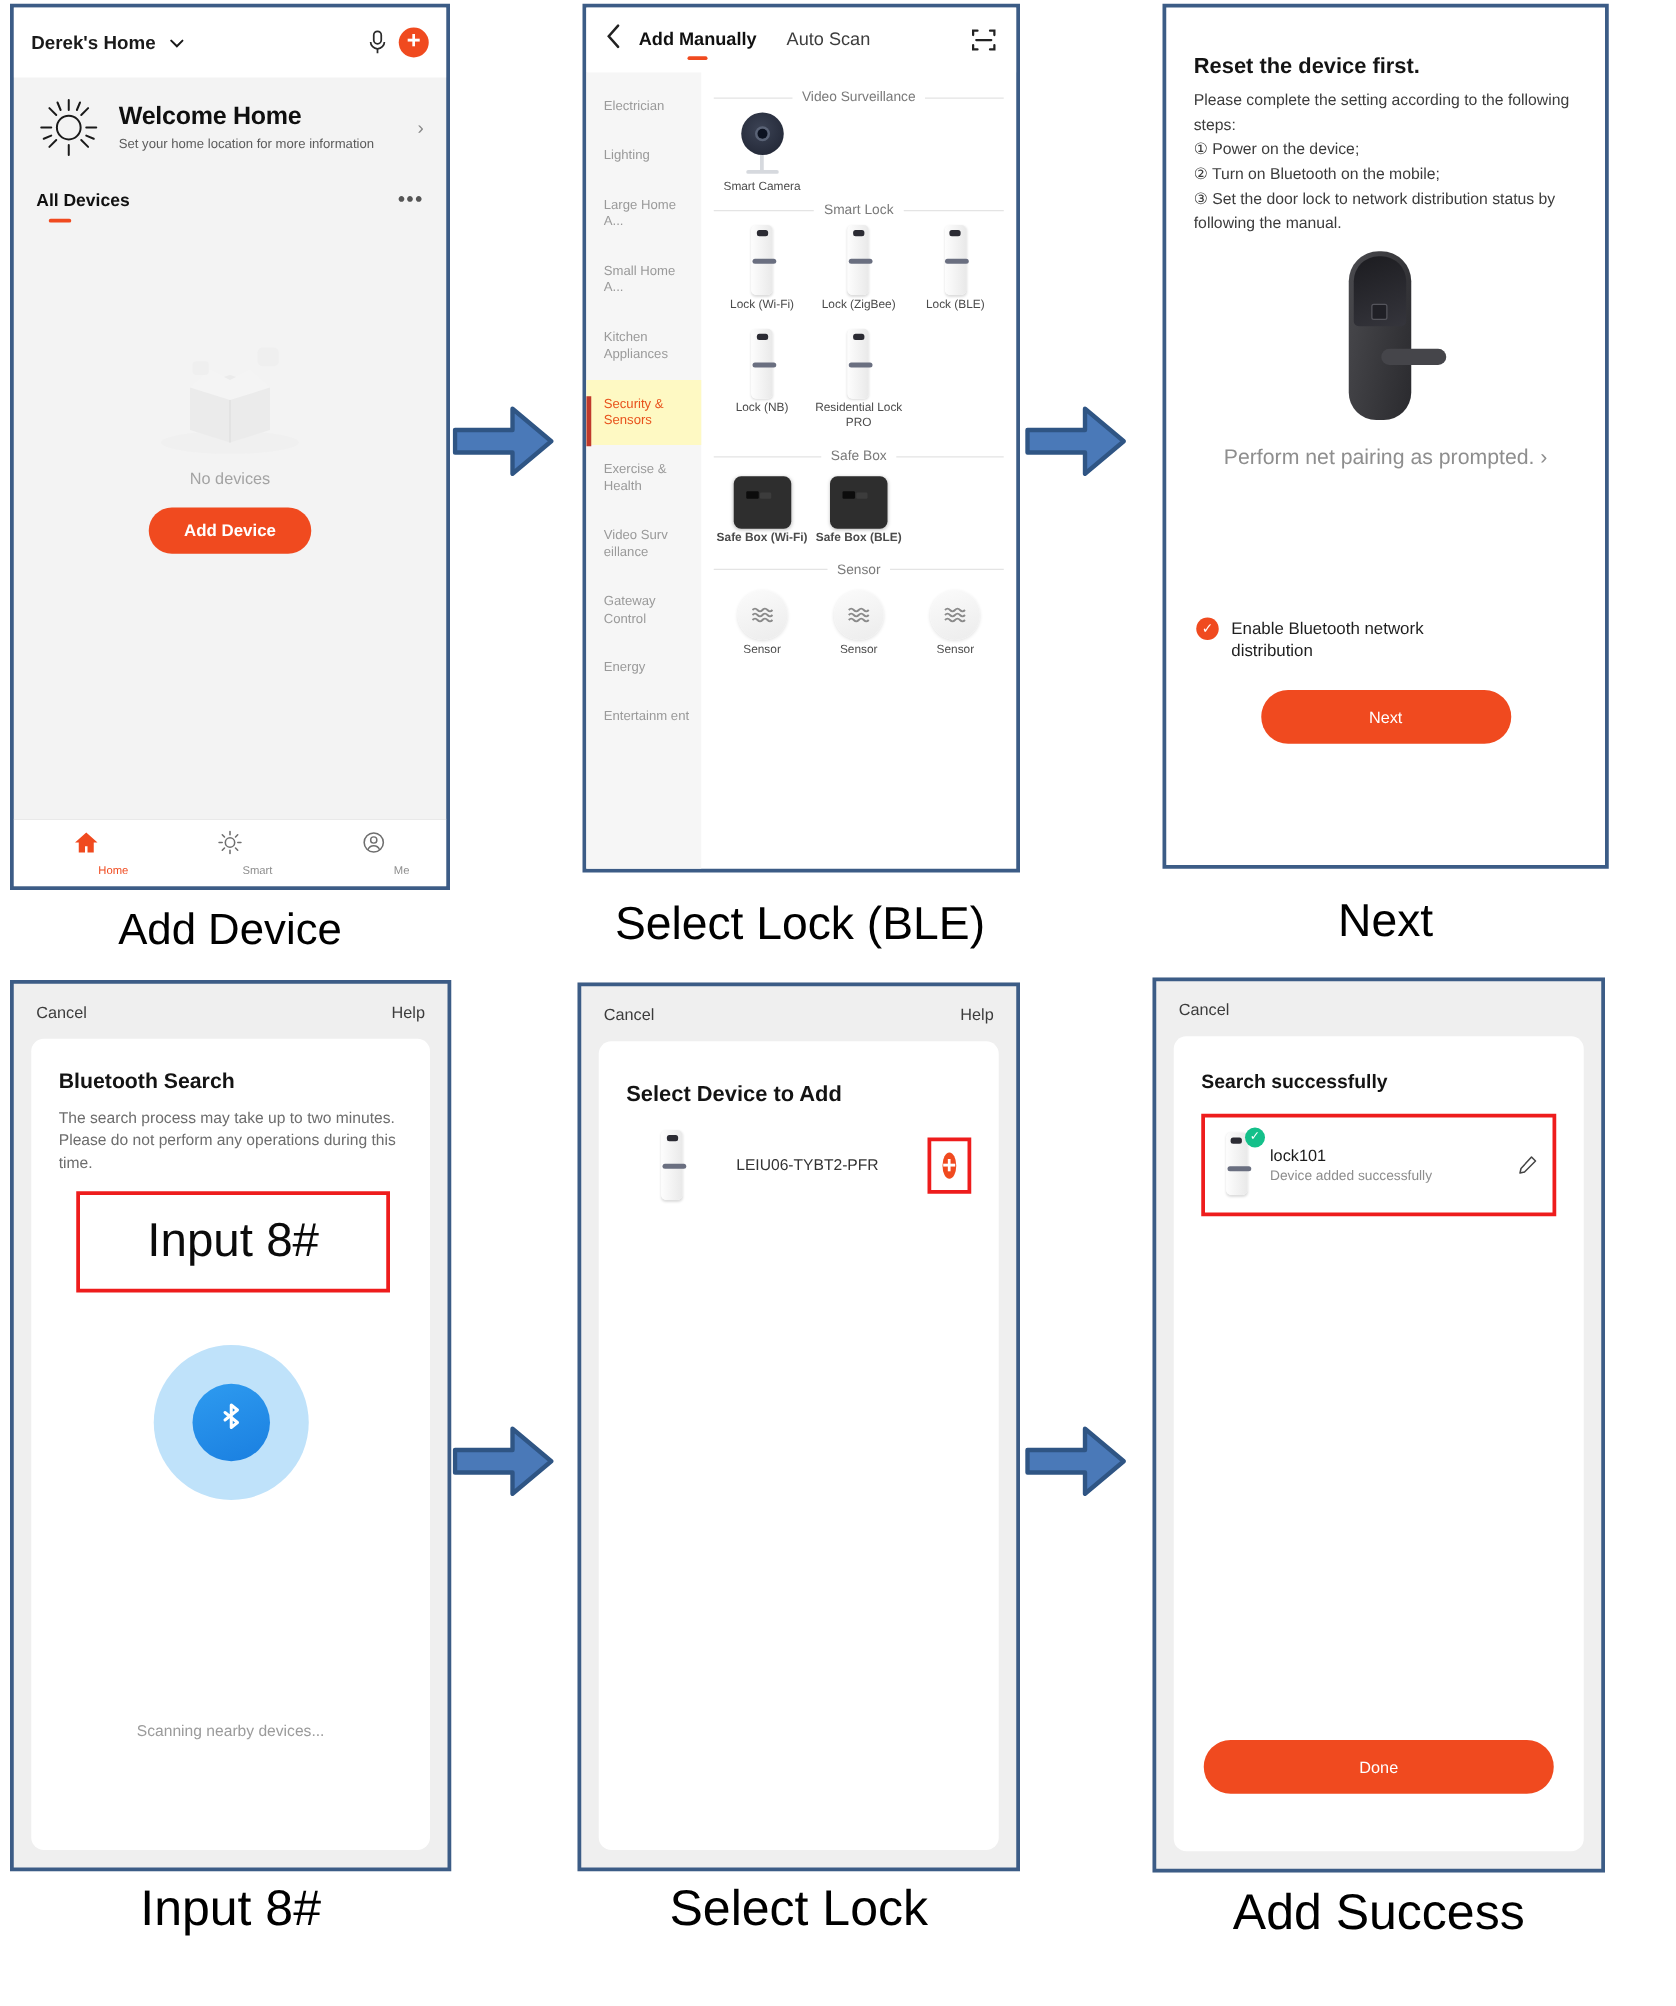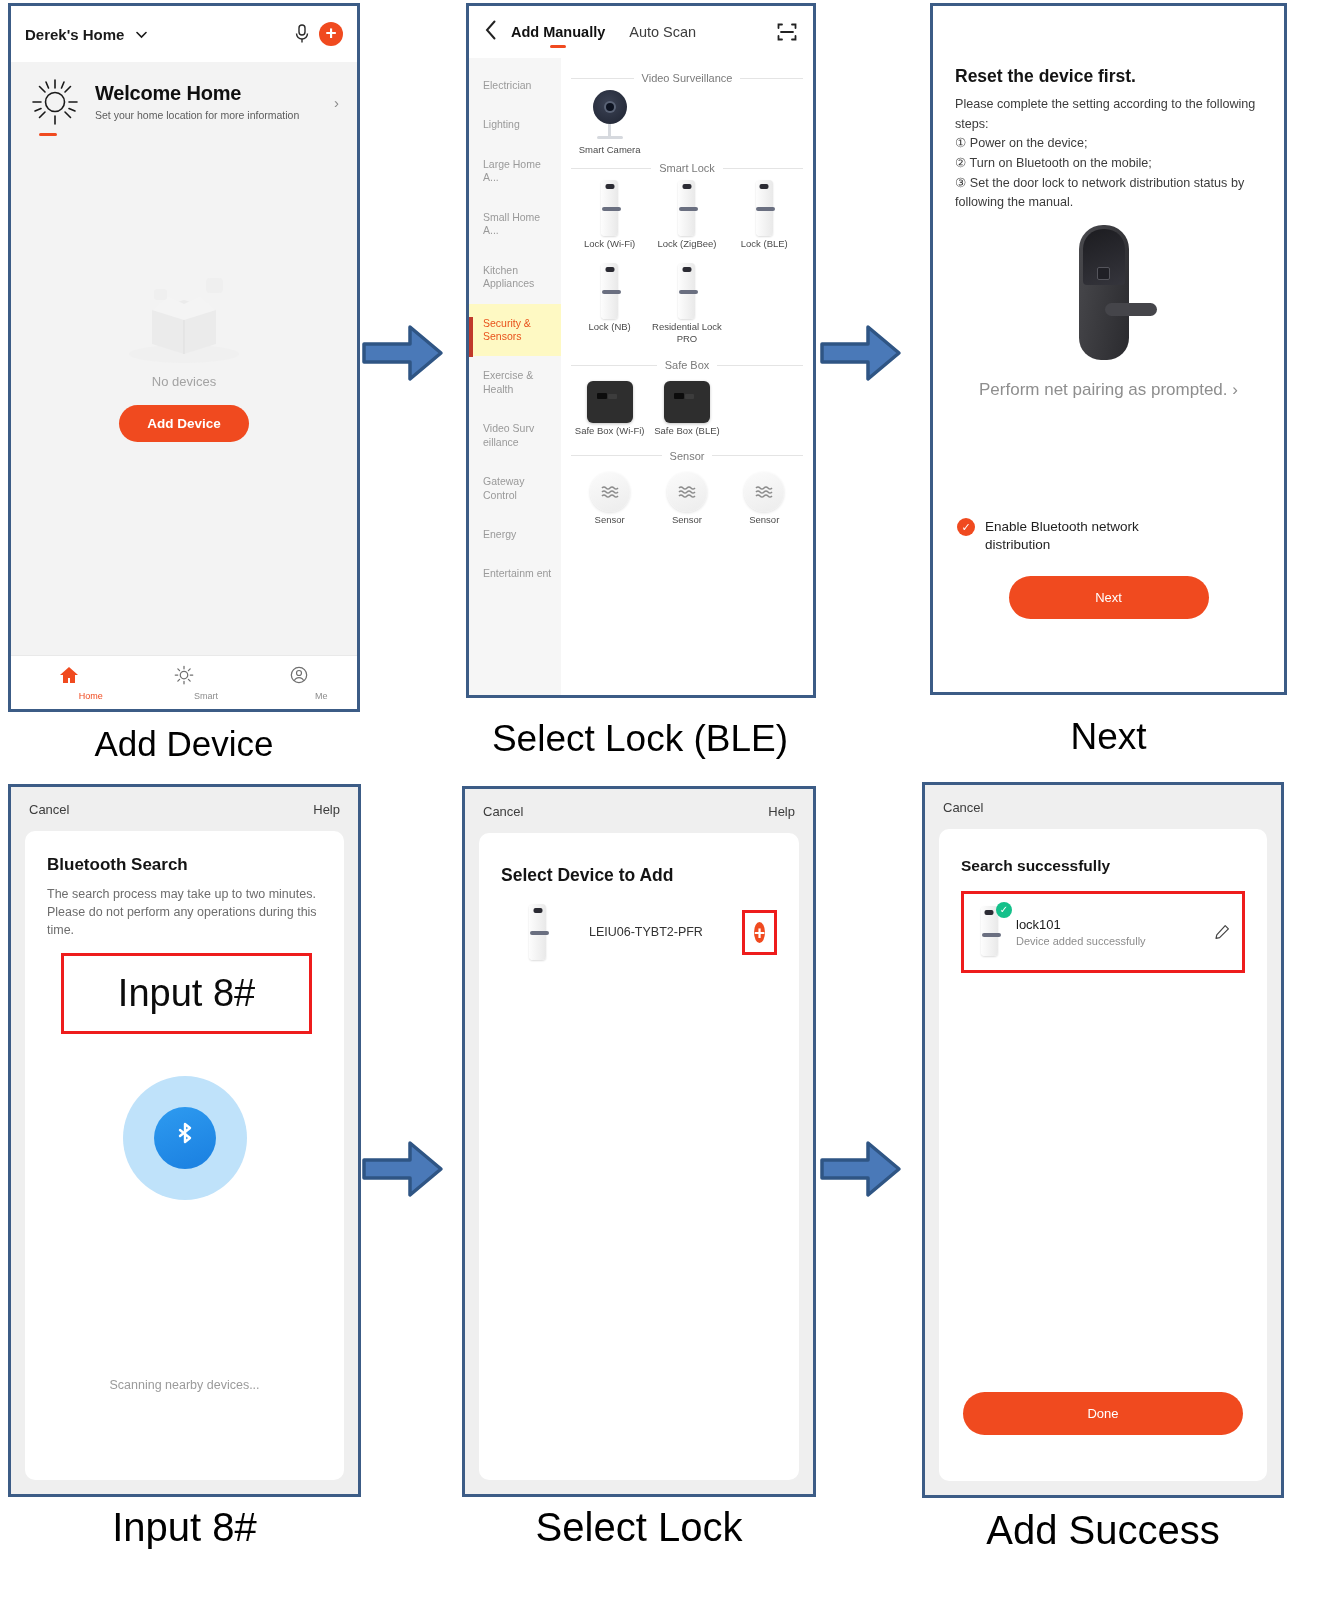--- a/index.html
+++ b/index.html
@@ -119,21 +119,21 @@
   .cam-lens { position:absolute; top:13px; left:50%; transform:translateX(-50%); width:8px;height:8px;border-radius:50%;background:#0c1220; box-shadow:0 0 0 2px #5a6376;}
   .cam-stand { width:3px;height:12px;background:#d6d9de;margin:0 auto;}
   .cam-base{ width:26px;height:3px;background:#d6d9de;border-radius:2px;margin:0 auto;}
   .safe-art { width:46px;height:42px;background:#2e2e2e;border-radius:6px;margin:0 auto; position:relative; box-shadow:0 1px 3px rgba(0,0,0,.25);}
   .safe-dial{ position:absolute; top:12px; left:10px; width:10px;height:6px;background:#0c0c0c;border-radius:1px;}
   .safe-dial2{ position:absolute; top:13px; left:21px; width:9px;height:5px;background:#3c3c3c;border-radius:1px;}
   .sensor-art{ width:40px;height:40px;border-radius:50%;background:linear-gradient(160deg,#fbfbfb,#ececec);margin:0 auto;display:flex;align-items:center;justify-content:center;box-shadow:0 1px 3px rgba(0,0,0,.12);}
 
   
   #p3 { left: 930px; top: 3px; width: 357px; height: 692px; background:#ffffff; }
-  .p3-inner{ padding: 36px 22px 0 22px; margin-top: 24px; }
+  .p3-inner{ padding: 36px 22px 0 22px; }
   .p3-title{ font-size:17.5px; font-weight:bold; color:#141414; }
   .p3-body{ font-size:12.6px; color:#3c3c3c; line-height:1.56; margin-top:8px;}
   .p3-lockimg{ margin: 12px auto 0 auto; width:96px; height:135px; position:relative;}
   .p3-lock-panel{ position:absolute; left:18px; top:0; width:50px; height:135px; background:linear-gradient(100deg,#4a4a4e,#2a2a2e); border-radius:24px 24px 22px 22px;}
   .p3-lock-glass{ position:absolute; left:22px; top:4px; width:42px; height:56px; background:linear-gradient(160deg,#1c1c20,#35353c); border-radius:20px 20px 4px 4px;}
   .p3-lock-rd{ position:absolute; left:36px; top:42px; width:13px; height:13px; background:#202026; border-radius:2px; border:1px solid #55555c;}
   .p3-lock-handle{ position:absolute; left:44px; top:78px; width:52px; height:13px; background:#45454a; border-radius:7px;}
   .p3-hint{ text-align:center; margin-top:20px; font-size:17px; color:#8e8e8e;}
   .p3-check-row{ display:flex; gap:10px; align-items:flex-start; margin: 118px 0 0 24px; }
   .chk-on{ width:18px;height:18px;border-radius:50%;background:#f04a1f;color:#fff;font-size:11px;line-height:18px;text-align:center;flex:0 0 18px;}
@@ -218,20 +218,24 @@
           </g>
         </svg>
       </span>
       <div class="p1-welcome-txt">
         <div class="p1-welcome-title">Welcome Home</div>
         <div class="p1-welcome-sub">Set your home location for more information</div>
       </div>
       <span class="p1-welcome-arrow">›</span>
     </div>
 
+    <div class="p1-alldev">
+      <span class="p1-alldev-label">All Devices</span>
+      <span class="p1-alldev-dots">•••</span>
+    </div>
     <div class="p1-tab-underline"></div>
 
     <div class="p1-empty">
       <svg class="empty-box-svg" viewBox="0 0 140 118">
         <ellipse cx="70" cy="98" rx="55" ry="9" fill="#f0f0f0"></ellipse>
         <path d="M38 54 L70 44 L102 54 L102 88 L70 98 L38 88 Z" fill="#ebebeb"></path>
         <path d="M38 54 L70 64 L102 54 L86 40 L70 48 L54 40 Z" fill="#f4f4f4"></path>
         <path d="M70 64 L70 98" stroke="#e2e2e2" stroke-width="1.4"></path>
         <rect x="40" y="33" width="13" height="11" rx="3" fill="#efefef"></rect>
         <rect x="92" y="22" width="17" height="15" rx="4" fill="#efefef"></rect>
@@ -380,21 +384,21 @@
             <div class="lbl">Residential Lock PRO</div>
           </div>
           <div class="gcell"></div>
         </div>
 
         <div class="sec-head" style="margin-top:14px;">
           <span class="sec-line"></span>
           <span class="sec-title">Safe Box</span>
           <span class="sec-line"></span>
         </div>
-        <div class="grid3" style="margin-top:6px;">
+        <div class="grid3" style="margin-top:6px;font-weight:bold;">
           <div class="gcell">
             <div class="safe-art">
                 <div class="safe-dial"></div>
                 <div class="safe-dial2"></div>
               </div>
             <div class="lbl">Safe Box (Wi-Fi)</div>
           </div>
           <div class="gcell">
             <div class="safe-art">
                 <div class="safe-dial"></div>

